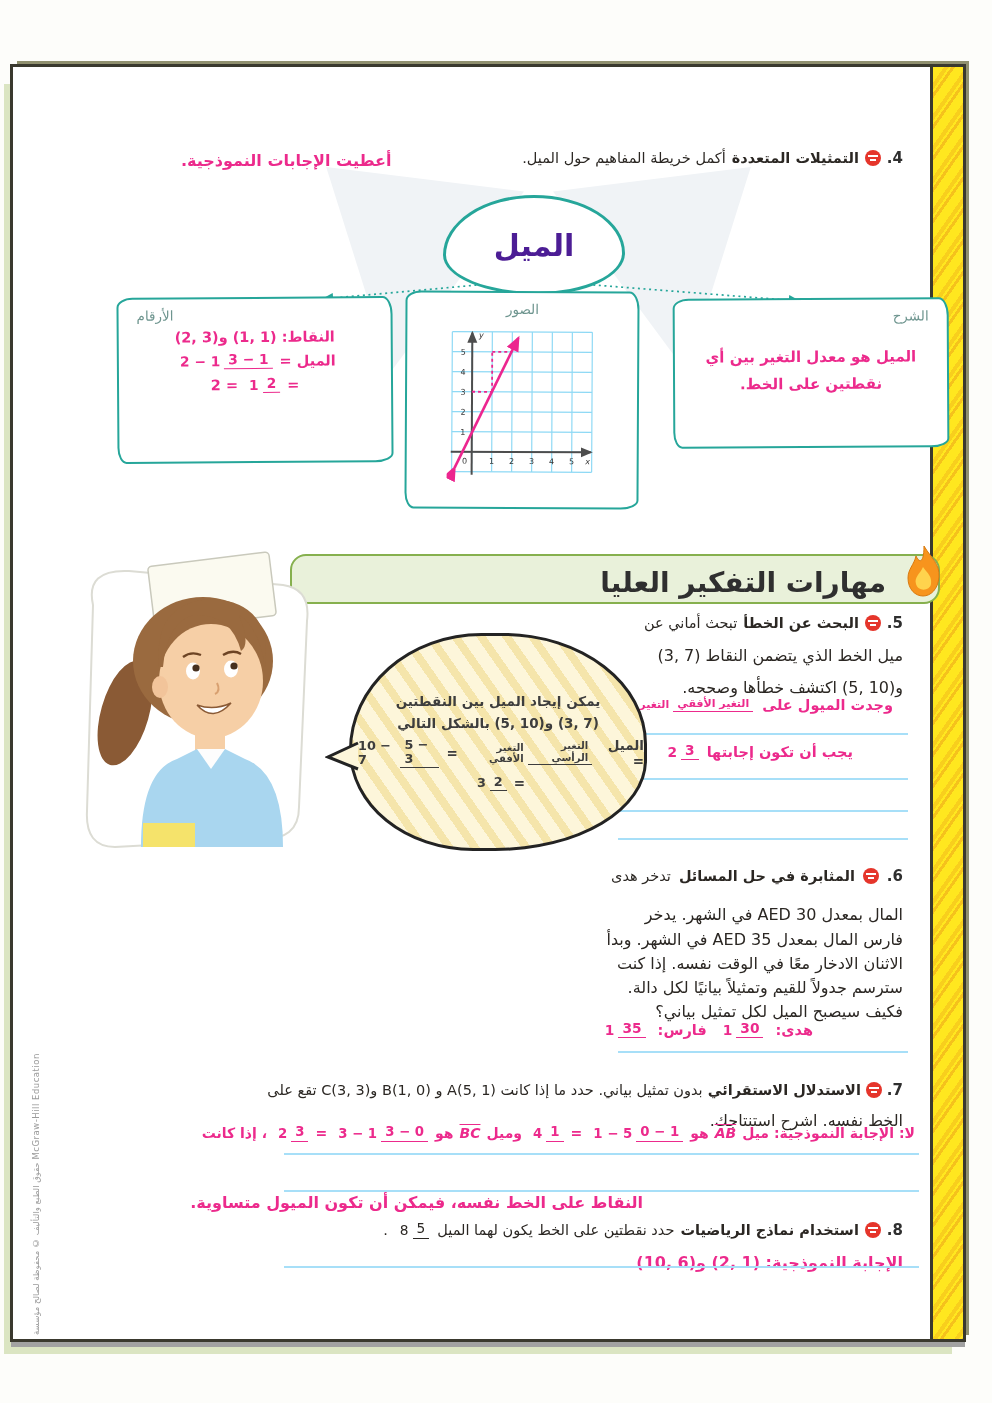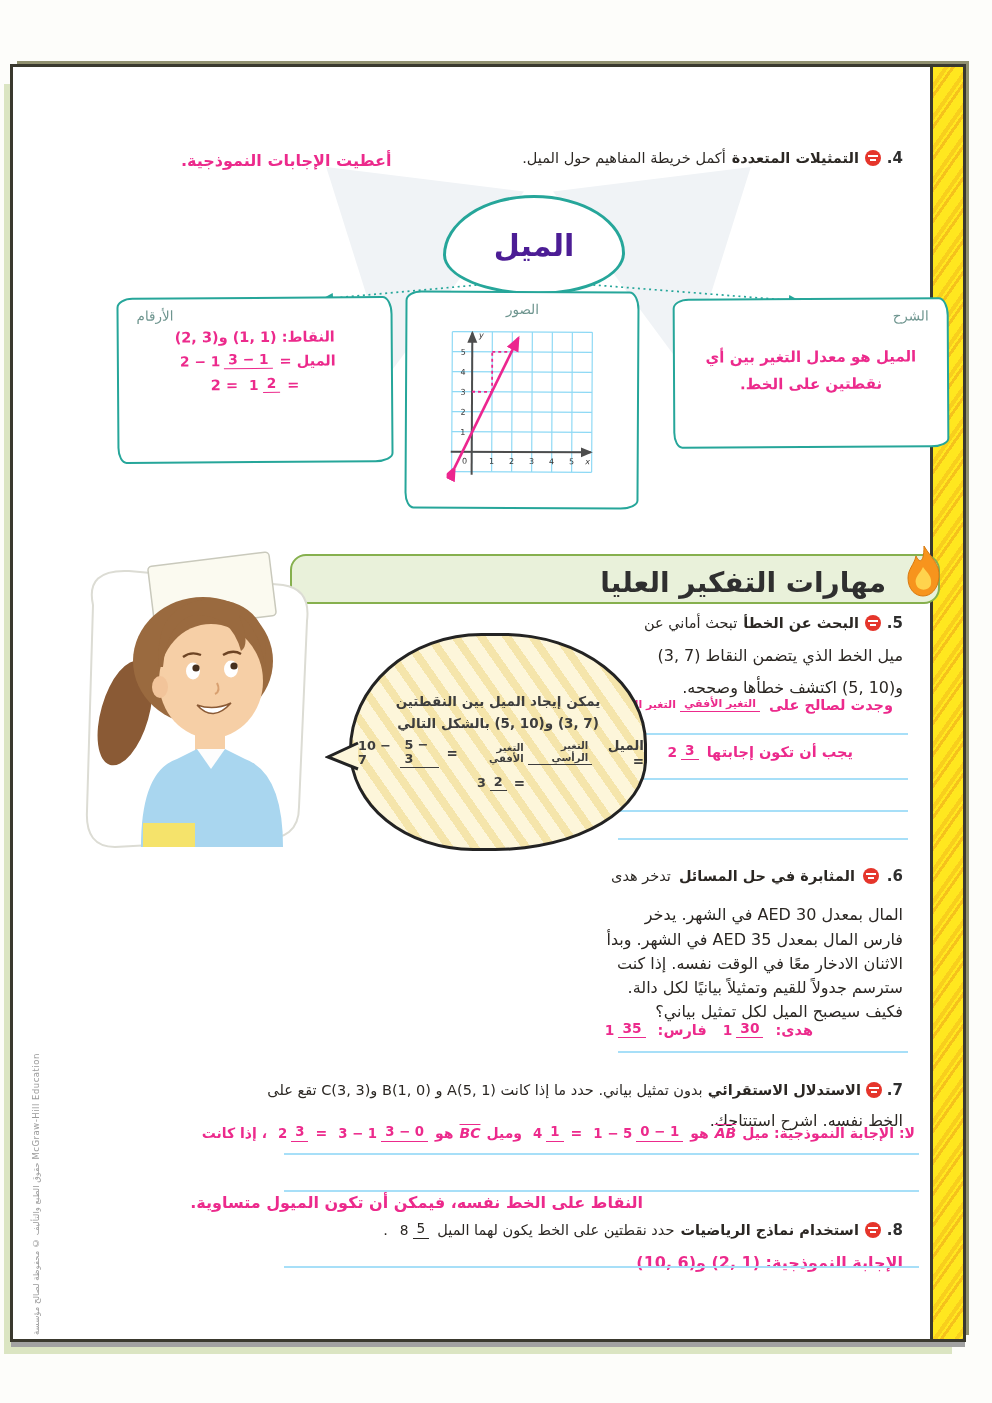--- a/index.html
+++ b/index.html
@@ -231,21 +231,21 @@
   <div class="row" style="top:547px;right:60px;">
     <span class="qnum">5.</span>
     <span class="badge"></span>
     <span class="bold">البحث عن الخطأ</span>
     <span>تبحث أماني عن</span>
   </div>
   <div class="tline" style="top:579px;right:60px;">ميل الخط الذي يتضمن النقاط ‪(3, 7)‬</div>
   <div class="tline" style="top:611px;right:60px;">و‪(5, 10)‬ اكتشف خطأها وصححه.</div>
 
   <div class="row hand" style="top:630px;right:70px;gap:7px;">
-    <span>وجدت لصالح على</span>
+    <span>وجدت الميول على</span>
     <span class="frac small" style="font-size:11px;">
       <span class="fnum">التغير الأفقي</span>
       <span class="fden">التغير الرأسي</span>
     </span>
     <span>.</span>
   </div>
   <div class="ansline" style="top:666px;right:55px;width:290px;"></div>
   <div class="row hand" style="top:676px;right:110px;">
     <span>يجب أن تكون إجابتها</span>
     <span class="frac ltr">

